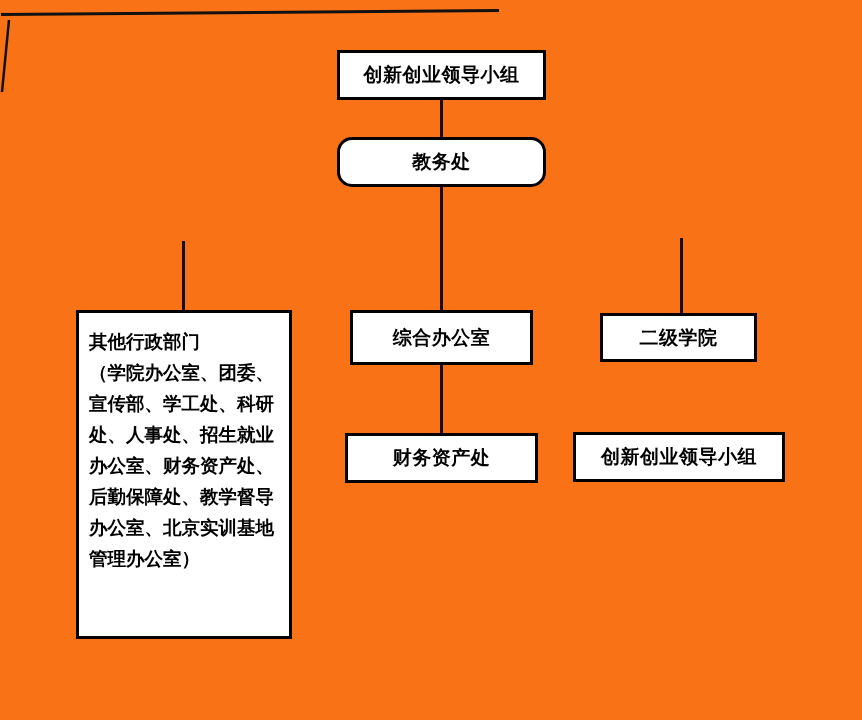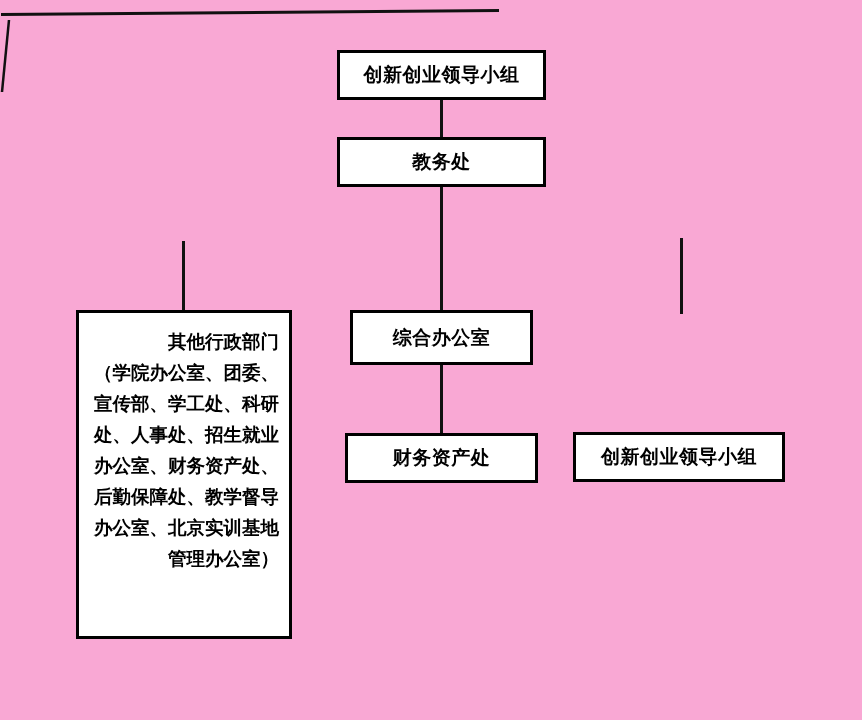--- a/index.html
+++ b/index.html
@@ -7,21 +7,21 @@
     padding: 0;
     background: #ffffff;
   }
   body {
     font-family: "DejaVu Sans", "Liberation Sans", sans-serif;
   }
   #canvas {
     position: relative;
     width: 862px;
     height: 720px;
-    background: #f9a8d4;
+    background: #f97316;
     overflow: hidden;
   }
   .node {
     position: absolute;
     box-sizing: border-box;
     background: #ffffff;
     border: 3px solid #000000;
     display: flex;
     align-items: center;
     justify-content: center;
@@ -41,31 +41,32 @@
   
   #node-leadership-top {
     left: 337px;  top: 50px;
     width: 209px; height: 50px;
     font-size: 19px;
   }
   #node-academic-affairs {
     left: 337px;  top: 137px;
     width: 209px; height: 50px;
     font-size: 19px;
+    border-radius: 15px;
   }
   #node-other-admin {
     left: 76px;  top: 310px;
     width: 216px; height: 329px;
     font-size: 18.5px;
     align-items: flex-start;
     padding-top: 13px;
   }
   #node-other-admin .node-label {
     line-height: 31px;
-    text-align: right;
+    text-align: left;
     padding: 0 10px;
     white-space: pre-line;
     letter-spacing: 0px;
   }
   #node-innovation-college {
     left: 350px;  top: 310px;
     width: 183px; height: 55px;
     font-size: 19px;
   }
   #node-secondary-college {
@@ -165,20 +166,23 @@
 
   <div class="node" id="node-other-admin">
     <span class="node-label">其他行政部门
 （学院办公室、团委、宣传部、学工处、科研处、人事处、招生就业办公室、财务资产处、后勤保障处、教学督导办公室、北京实训基地管理办公室）</span>
   </div>
 
   <div class="node" id="node-innovation-college">
     <span class="node-label">综合办公室</span>
   </div>
 
+  <div class="node" id="node-secondary-college">
+    <span class="node-label">二级学院</span>
+  </div>
 
   <div class="node" id="node-general-office">
     <span class="node-label">财务资产处</span>
   </div>
 
   <div class="node" id="node-leadership-bottom">
     <span class="node-label">创新创业领导小组</span>
   </div>
 
 </div>

